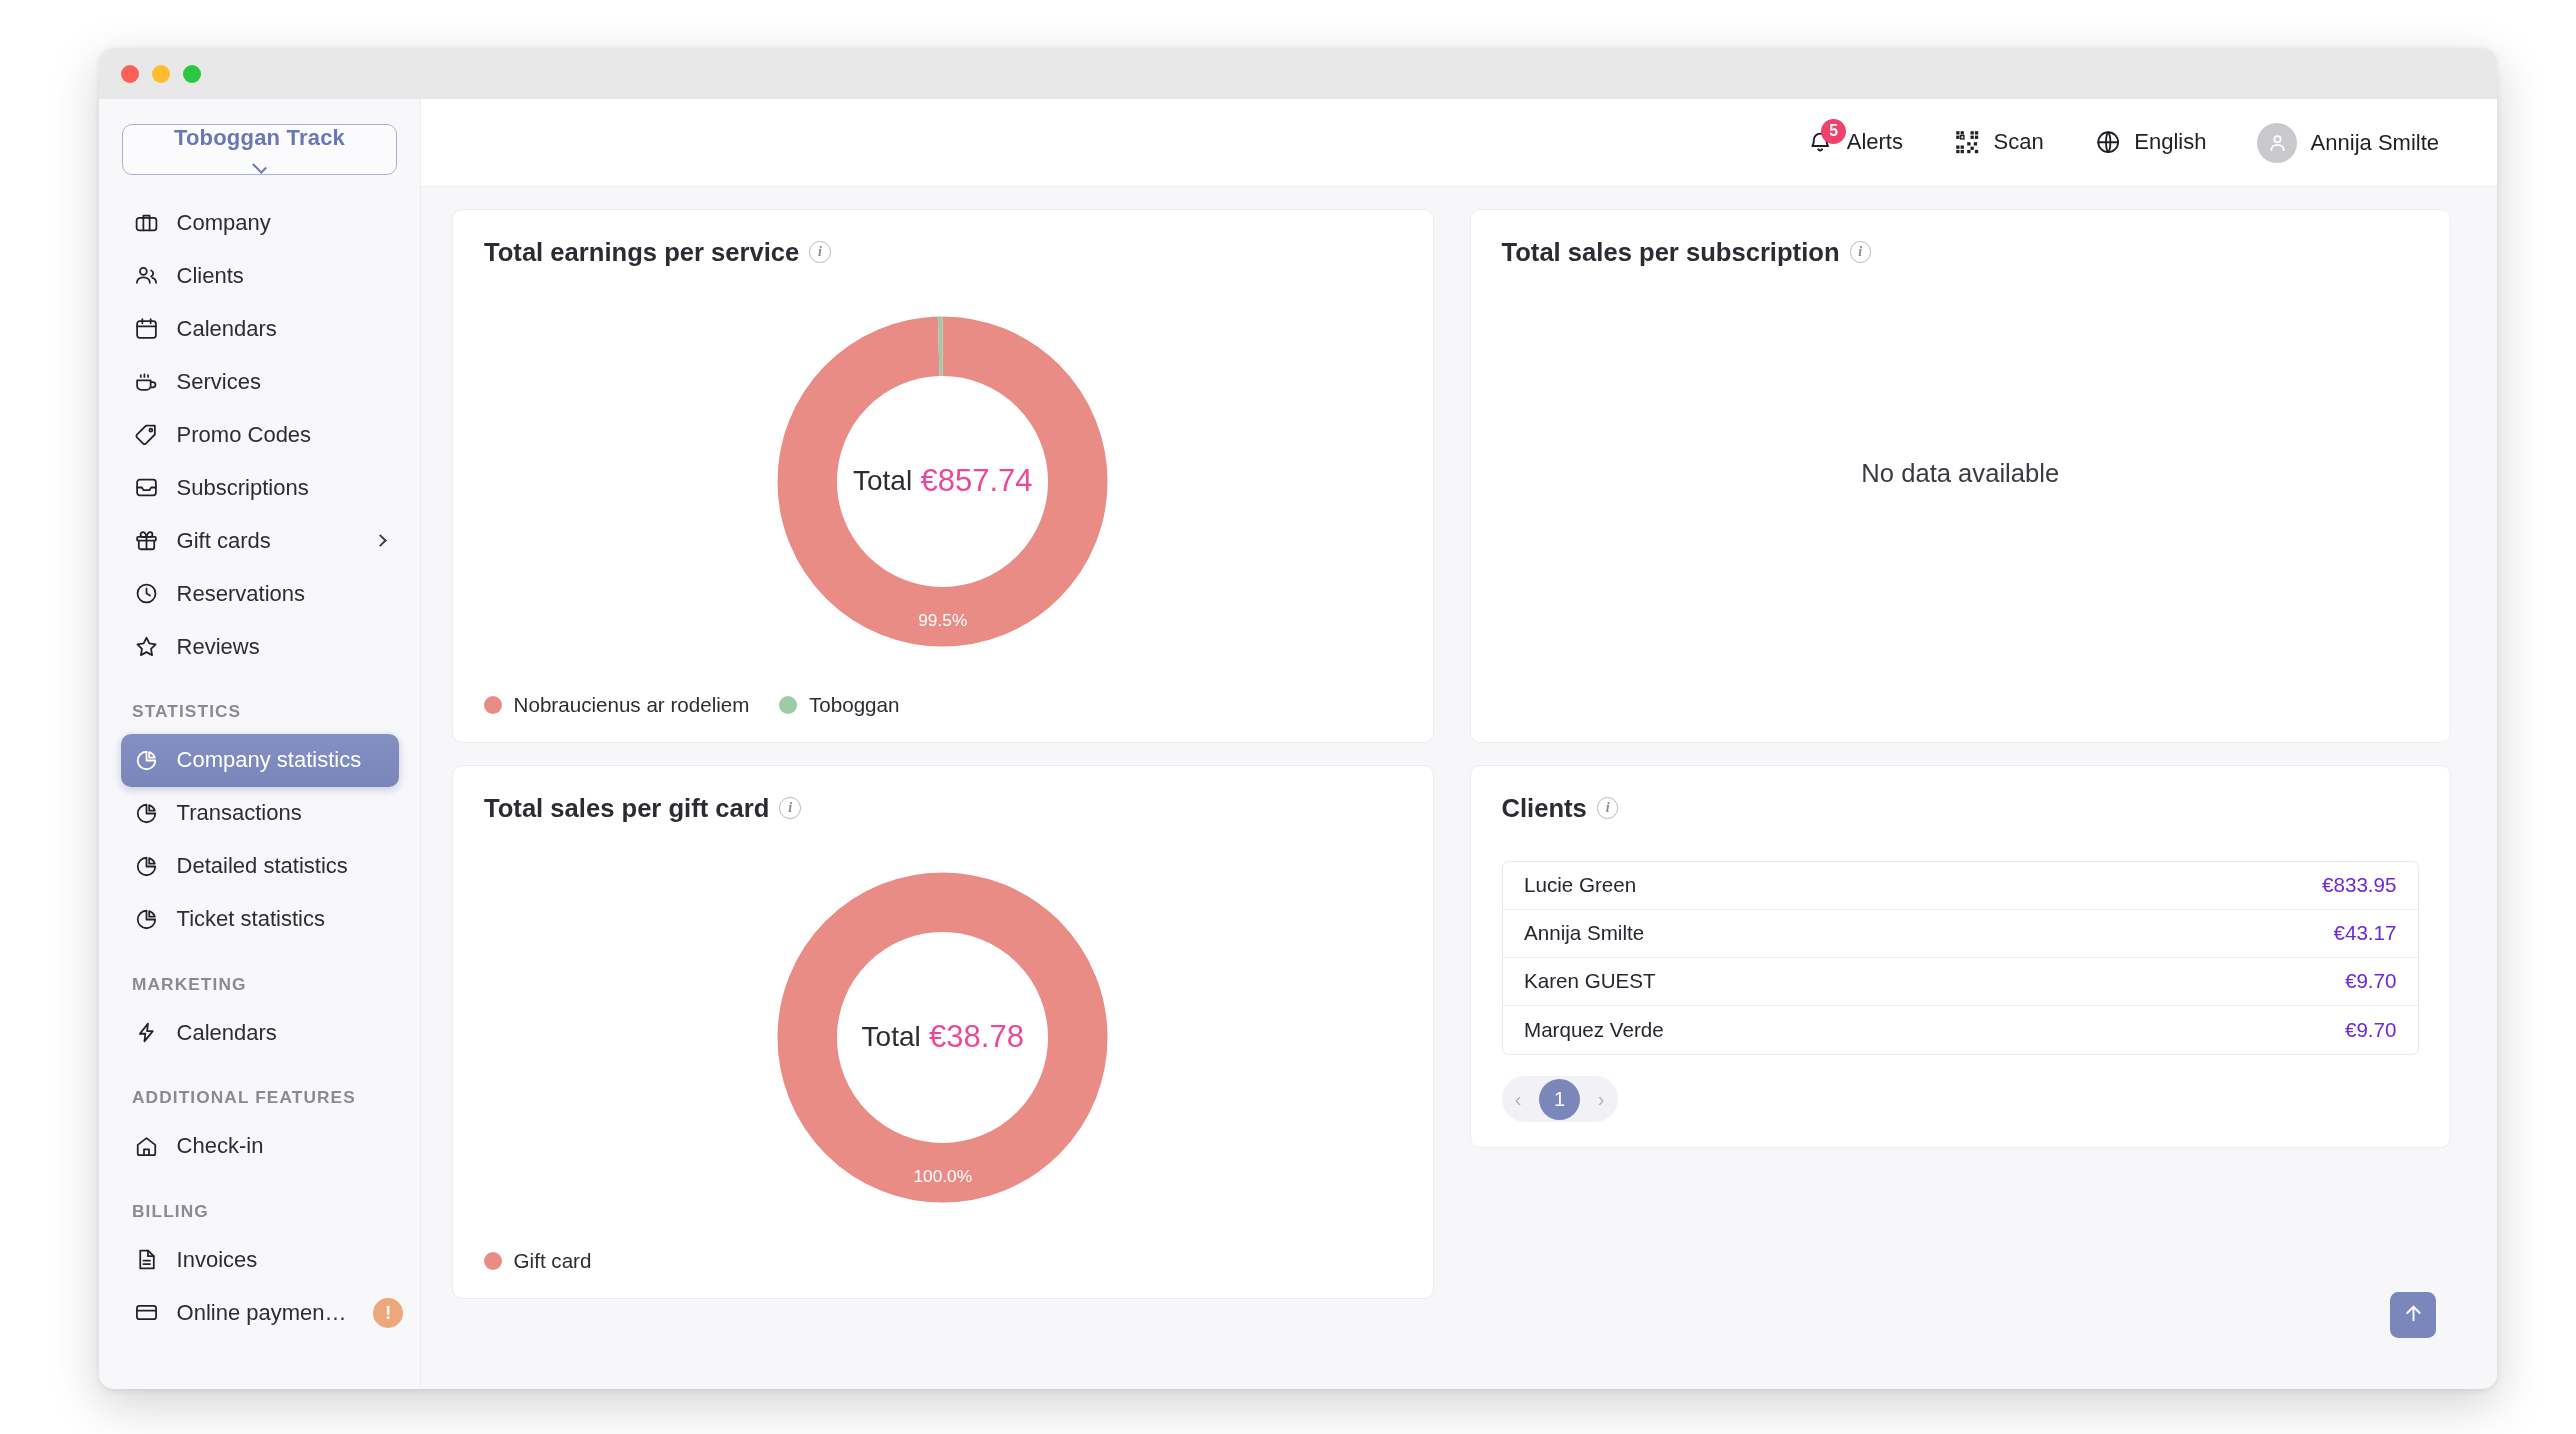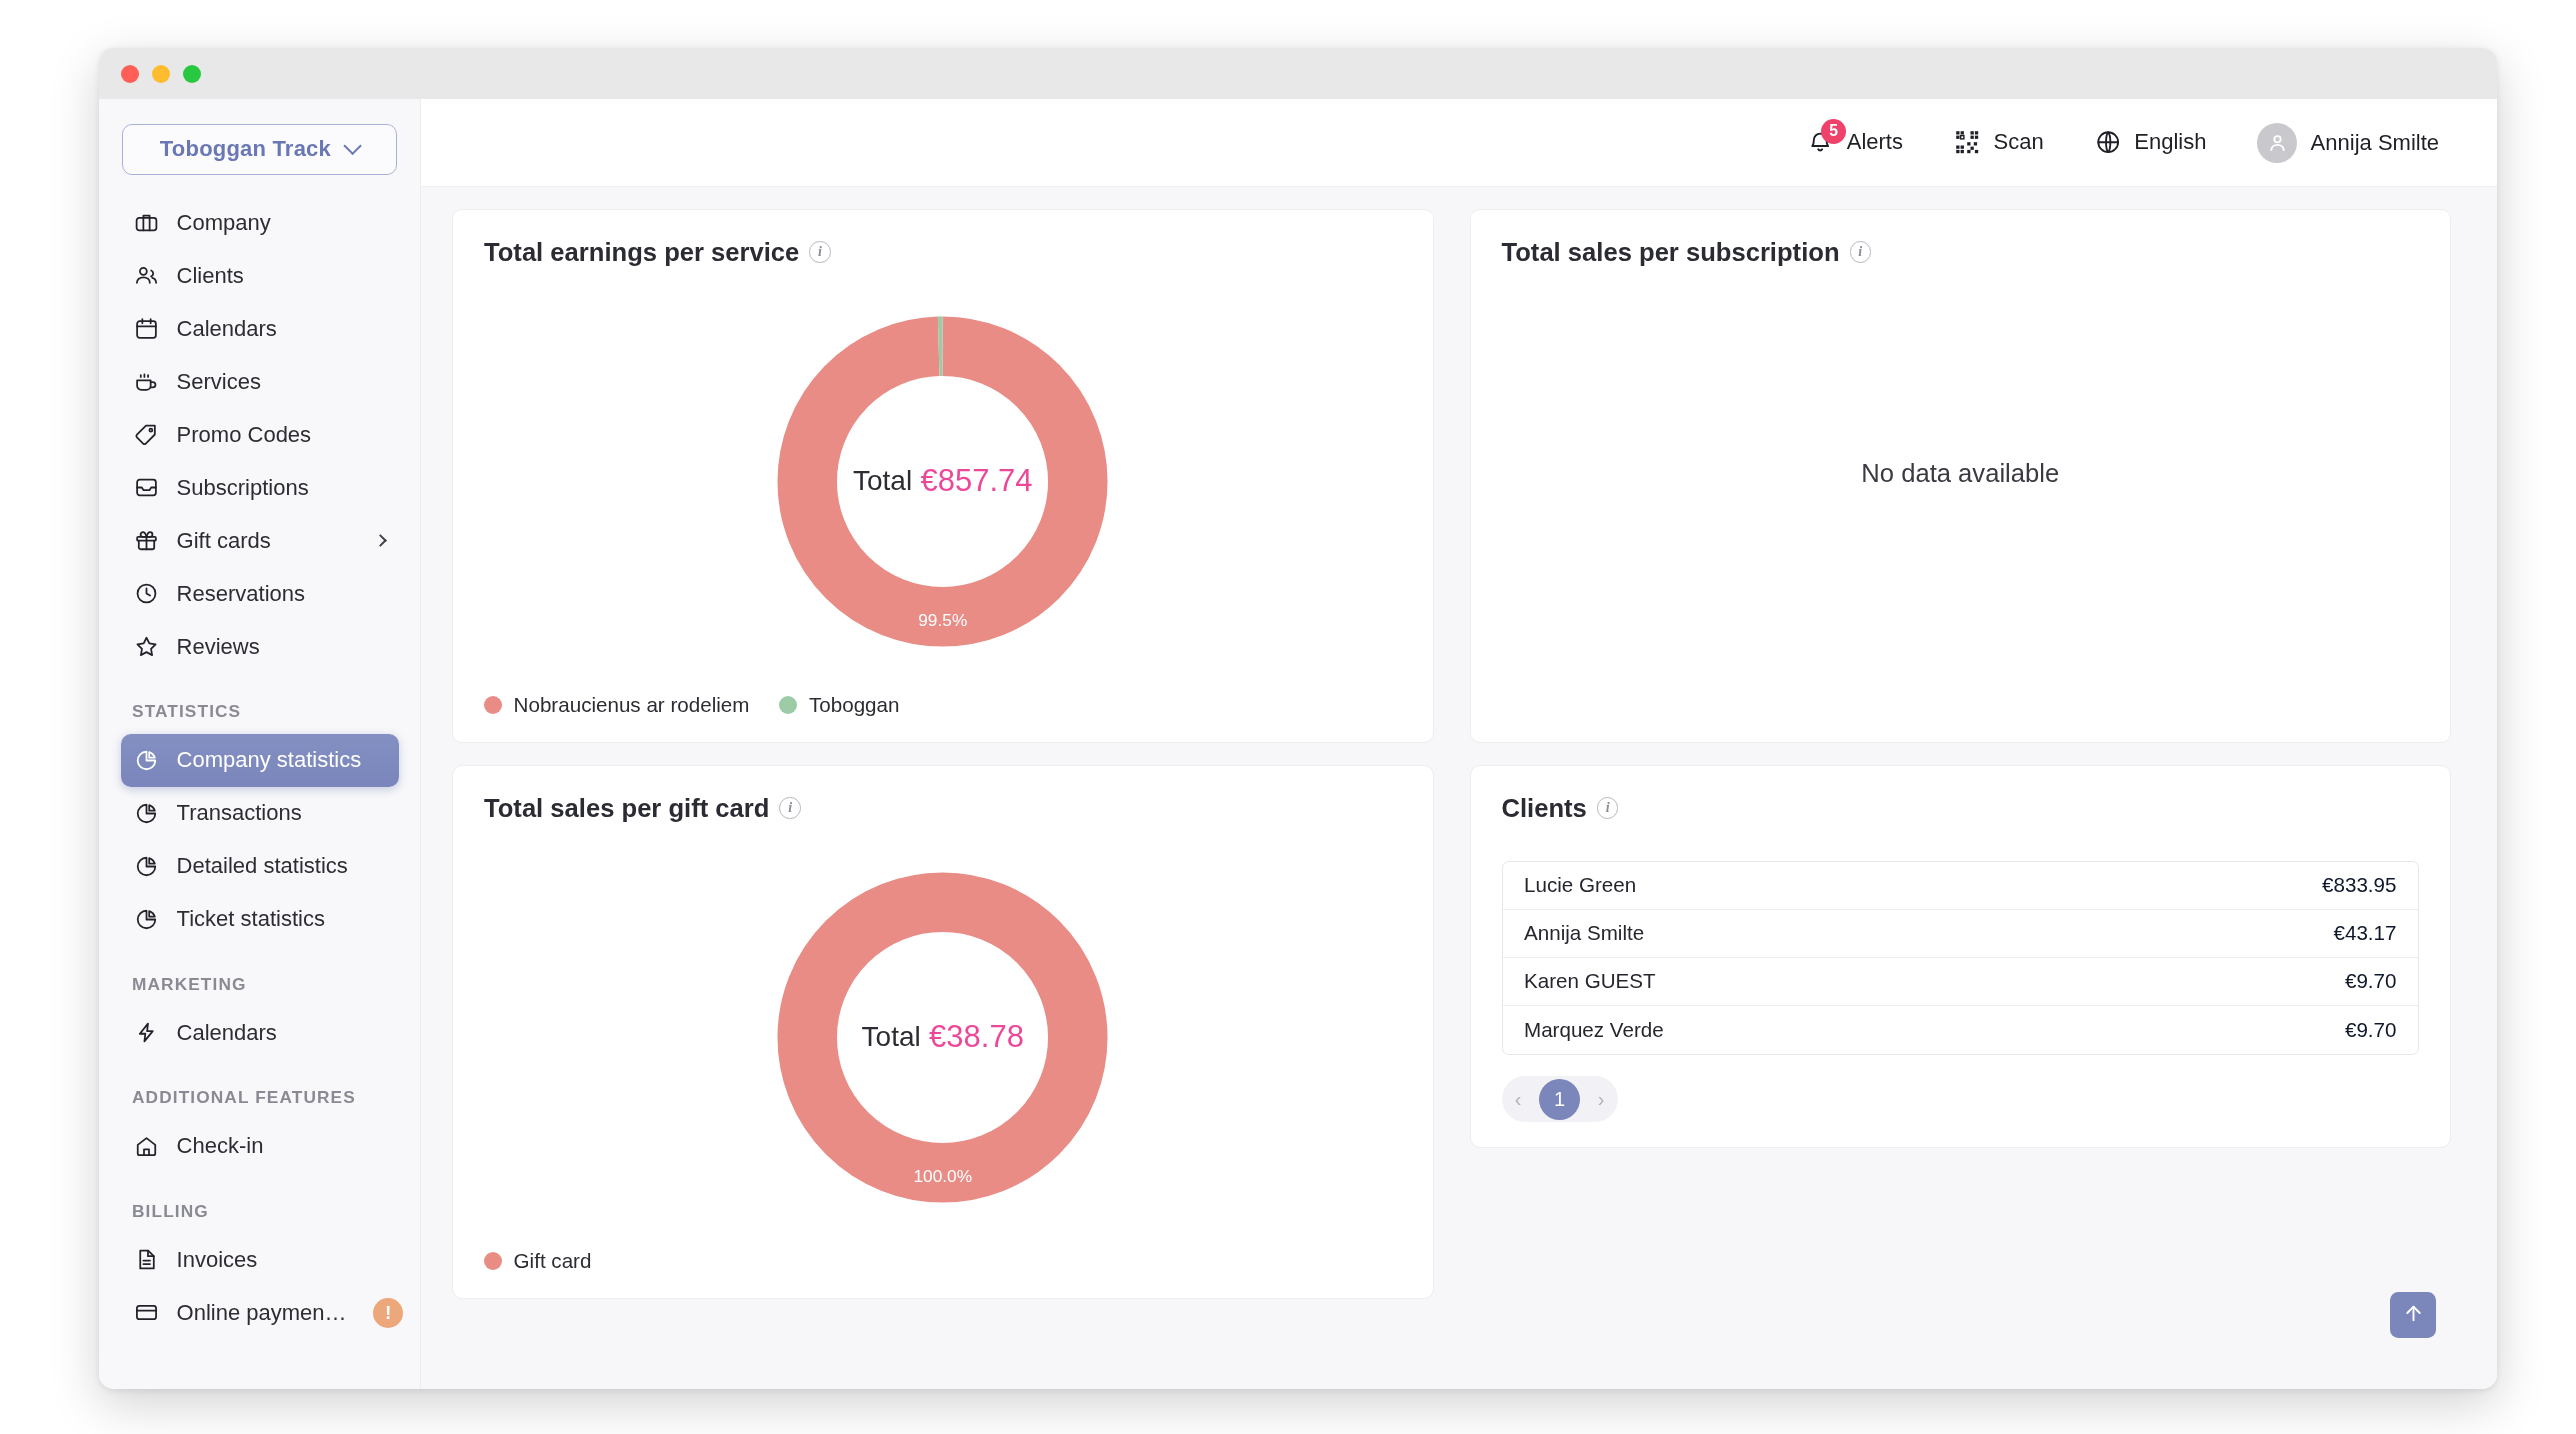--- a/index.html
+++ b/index.html
@@ -45,20 +45,21 @@
   }
   #company-switcher {
     margin: 6.6px 23px 21.5px 23px;
     height: 51px;
     border: 1.2px solid #a9b2d6;
     border-radius: 10px;
     background: #fbfbfd;
     display: flex; align-items: center; justify-content: center;
     gap: 15px;
     cursor: pointer;
+    flex-direction: column;
   }
   #company-switcher .cs-label {
     font-size: 22px; font-weight: 700; color: #6a77b5; letter-spacing: 0.2px;
   }
   .chev-down {
     width: 13.2px; height: 13.2px;
     border-right: 2.5px solid #6a77b5; border-bottom: 2.5px solid #6a77b5;
     transform: rotate(45deg) translate(-2.5px,-2.5px);
   }
 
@@ -181,21 +182,21 @@
   
   .tbl { border: 0.8px solid #e6e6ec; border-radius: 6.6px; margin-top: 38px; overflow: hidden; }
   .tbl-row {
     display: flex; align-items: center; justify-content: space-between;
     height: 48px; padding: 0 21.5px;
     border-bottom: 0.8px solid #ededf2;
     cursor: pointer;
   }
   .tbl-row:last-child { border-bottom: none; }
   .tbl-name { font-size: 20.6px; color: #26262e; }
-  .tbl-amt  { font-size: 20.6px; color: #0f172a; }
+  .tbl-amt  { font-size: 20.6px; color: #6d28d9; }
 
   .pager {
     margin-top: 21.5px; width: 116px; height: 46px;
     background: #f1f1f6; border-radius: 23px;
     display: flex; align-items: center; justify-content: space-between;
     padding: 0 13.2px;
   }
   .pg-arrow { font-size: 20px; color: #b0b0bb; cursor: pointer; line-height: 1; }
   .pg-num {
     width: 41px; height: 41px; border-radius: 50%;

